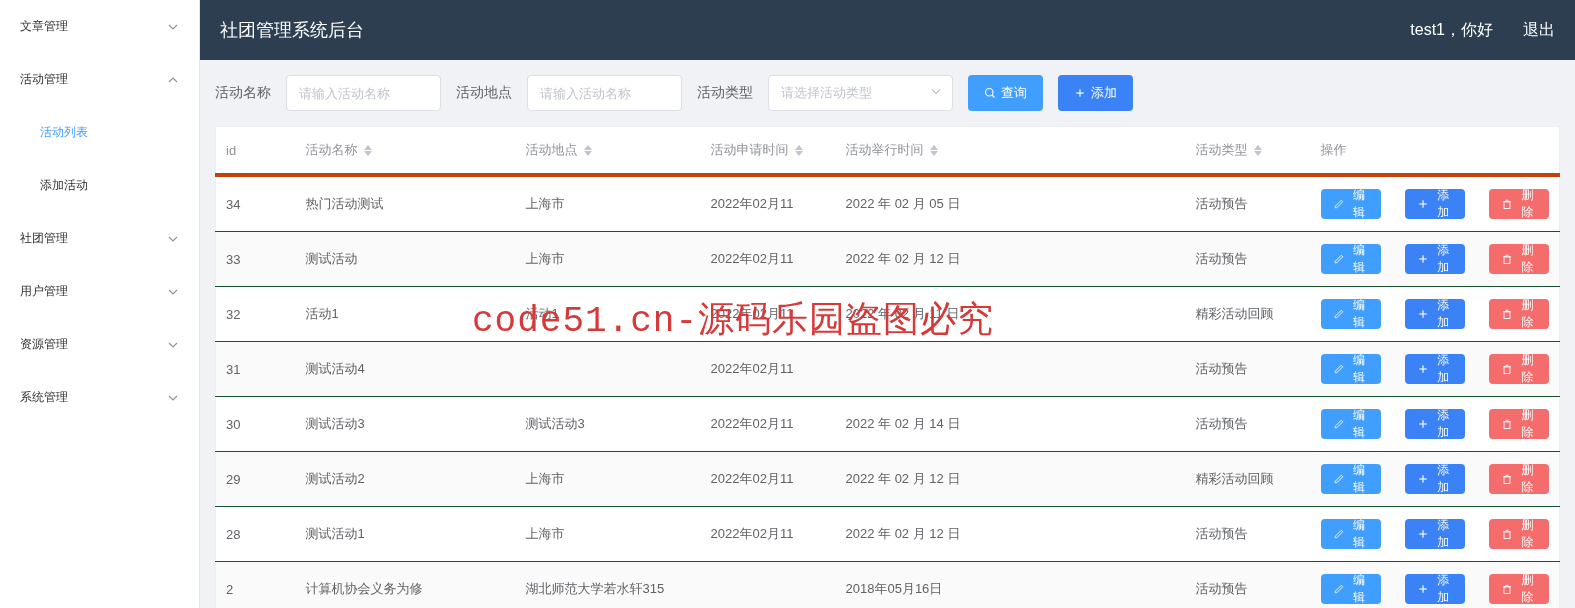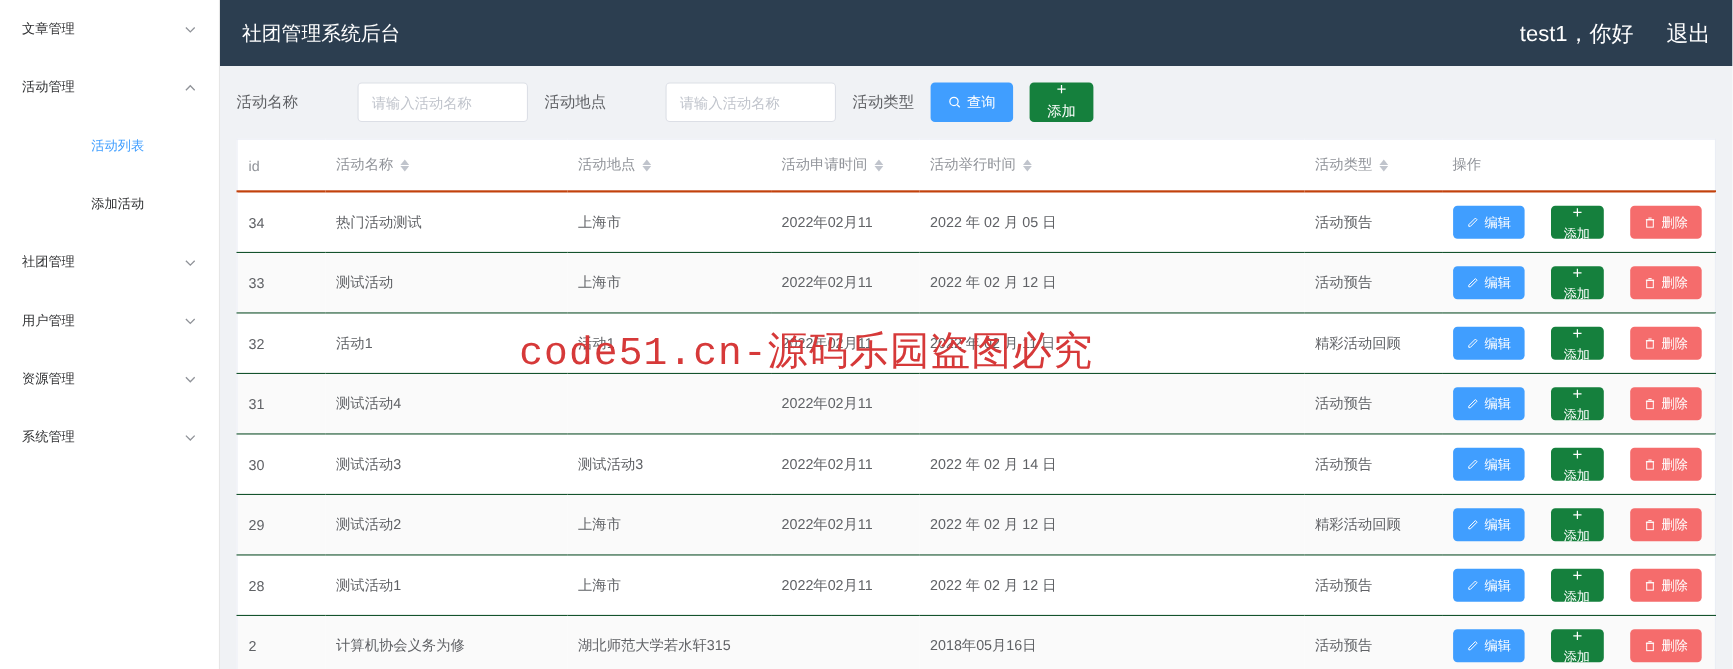--- a/index.html
+++ b/index.html
@@ -1,44 +1,44 @@
 <!DOCTYPE html>
 <html><head>
 <meta charset="utf-8">
 <style>
 * { margin: 0; padding: 0; box-sizing: border-box; }
 body { font-family: "Helvetica Neue", Arial, "Microsoft YaHei", sans-serif; font-size: 14px; color: #606266; background: #f0f2f5; }
 .app { display: flex; min-height: 608px; width: 1575px; }
 .sidebar { width: 200px; background: #fff; border-right: 1px solid #e6e6e6; }
 .menu-item { display: flex; align-items: center; justify-content: space-between; padding: 18px 20px; color: #303133; cursor: pointer; font-size: 12px; }
-.menu-item.sub { padding-left: 40px; color: #303133; margin-left: 43px; }
+.menu-item.sub { padding-left: 40px; color: #303133; }
 .menu-item.sub.active { color: #409eff; }
 .chevron { width: 12px; height: 12px; }
 .chevron svg { width: 12px; height: 12px; }
 .main { flex: 1; display: flex; flex-direction: column; }
 .topbar { height: 60px; background: #2c3e50; color: #fff; display: flex; align-items: center; justify-content: space-between; padding: 0 20px; }
 .topbar-title { font-size: 18px; color: #fff; }
-.topbar-right { display: flex; align-items: center; gap: 30px; font-size: 20px; }
+.topbar-right { display: flex; align-items: center; gap: 30px; font-size: 16px; }
 .topbar-link { color: #fff; cursor: pointer; }
 .content { padding: 15px; }
 .filter-bar { display: flex; align-items: center; gap: 15px; margin-bottom: 15px; flex-wrap: nowrap; }
 .filter-label { color: #606266; font-size: 14px; white-space: nowrap; }
-.input-text { height: 36px; padding: 0 12px; border: 1px solid #dcdfe6; border-radius: 4px; font-size: 13px; color: #606266; width: 155px; margin-left: 39px; }
+.input-text { height: 36px; padding: 0 12px; border: 1px solid #dcdfe6; border-radius: 4px; font-size: 13px; color: #606266; width: 155px; }
 .input-text::placeholder { color: #c0c4cc; }
 .select-box { height: 36px; padding: 0 30px 0 12px; border: 1px solid #dcdfe6; border-radius: 4px; font-size: 13px; color: #c0c4cc; width: 185px; display: flex; align-items: center; position: relative; cursor: pointer; background: #fff; }
 .select-box .sel-arrow { position: absolute; right: 10px; top: 50%; transform: translateY(-50%); }
 .btn { height: 36px; padding: 0 16px; border: none; border-radius: 4px; font-size: 13px; cursor: pointer; display: inline-flex; align-items: center; gap: 5px; color: #fff; }
 .btn-primary { background: #409eff; }
-.btn-success { background: #15803d; flex-direction: column; }
+.btn-success { background: #3b82f6; }
 .btn-danger { background: #f56c6c; }
 .btn-sm { height: 30px; padding: 0 12px; font-size: 12px; }
 .btn-icon { width: 12px; height: 12px; display: inline-flex; }
 .btn-icon svg { width: 12px; height: 12px; }
 .table { width: 100%; border-collapse: collapse; background: #fff; border: 1px solid #ebeef5; }
-.table th { background: #fff; color: #909399; font-weight: 500; text-align: left; padding: 14px 10px; border-bottom: 2px solid #c2410c; font-size: 13px; }
+.table th { background: #fff; color: #909399; font-weight: 500; text-align: left; padding: 14px 10px; border-bottom: 4px solid #c2410c; font-size: 13px; }
 .table th .th-inner { display: flex; align-items: center; gap: 6px; }
 .sort-caret { display: inline-flex; flex-direction: column; gap: 1px; }
 .sort-caret span { width: 0; height: 0; border-left: 4px solid transparent; border-right: 4px solid transparent; }
 .sort-caret .up { border-bottom: 5px solid #c0c4cc; }
 .sort-caret .down { border-top: 5px solid #c0c4cc; }
 .table td { padding: 12px 10px; border-bottom: 1px solid #14532d; font-size: 13px; color: #606266; }
 .table tbody tr:nth-child(even) { background: #fafafa; }
 .action-cell { display: flex; gap: 24px; }
 .watermark { position: absolute; top: 295px; left: 472px; font-size: 36px; color: #d63939; font-weight: 400; font-family: "Courier New", monospace; pointer-events: none; z-index: 100; white-space: nowrap; letter-spacing: 1px; }
 .col-id { width: 80px; }
@@ -100,20 +100,26 @@
         <span class="topbar-link">退出</span>
       </div>
     </div>
     <div class="content">
       <div class="filter-bar">
         <span class="filter-label">活动名称</span>
         <input class="input-text" placeholder="请输入活动名称" style="">
         <span class="filter-label">活动地点</span>
         <input class="input-text" placeholder="请输入活动名称" style="">
         <span class="filter-label">活动类型</span>
+        <div class="select-box">
+          <span>请选择活动类型</span>
+          <span class="sel-arrow"><svg viewBox="0 0 12 12" width="12" height="12">
+                <path d="M2 4 L6 8 L10 4" stroke="#c0c4cc" stroke-width="1.2" fill="none"></path>
+              </svg></span>
+        </div>
         <button class="btn btn-primary">
           <span class="btn-icon">
               <svg viewBox="0 0 16 16">
                 <circle cx="7" cy="7" r="5" stroke="#fff" stroke-width="1.5" fill="none"></circle>
                 <line x1="11" y1="11" x2="14" y2="14" stroke="#fff" stroke-width="1.5"></line>
               </svg>
             </span>
           <span>查询</span>
         </button>
         <button class="btn btn-success">

